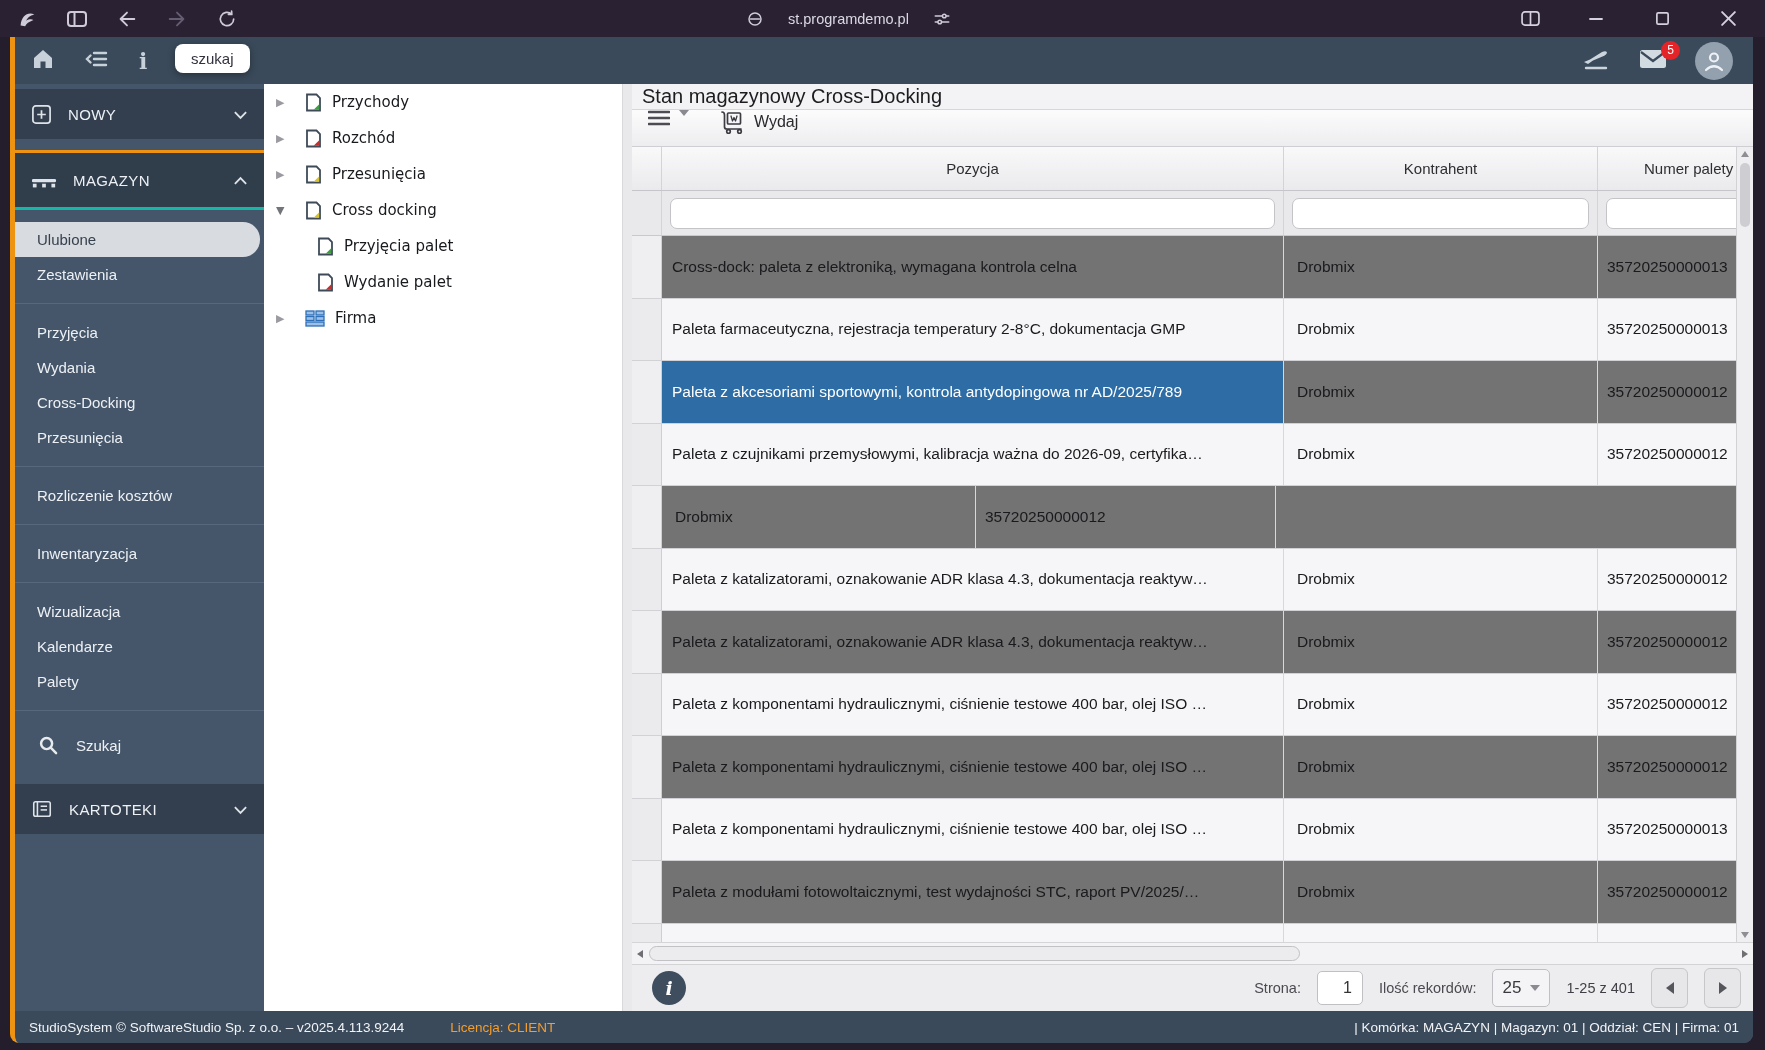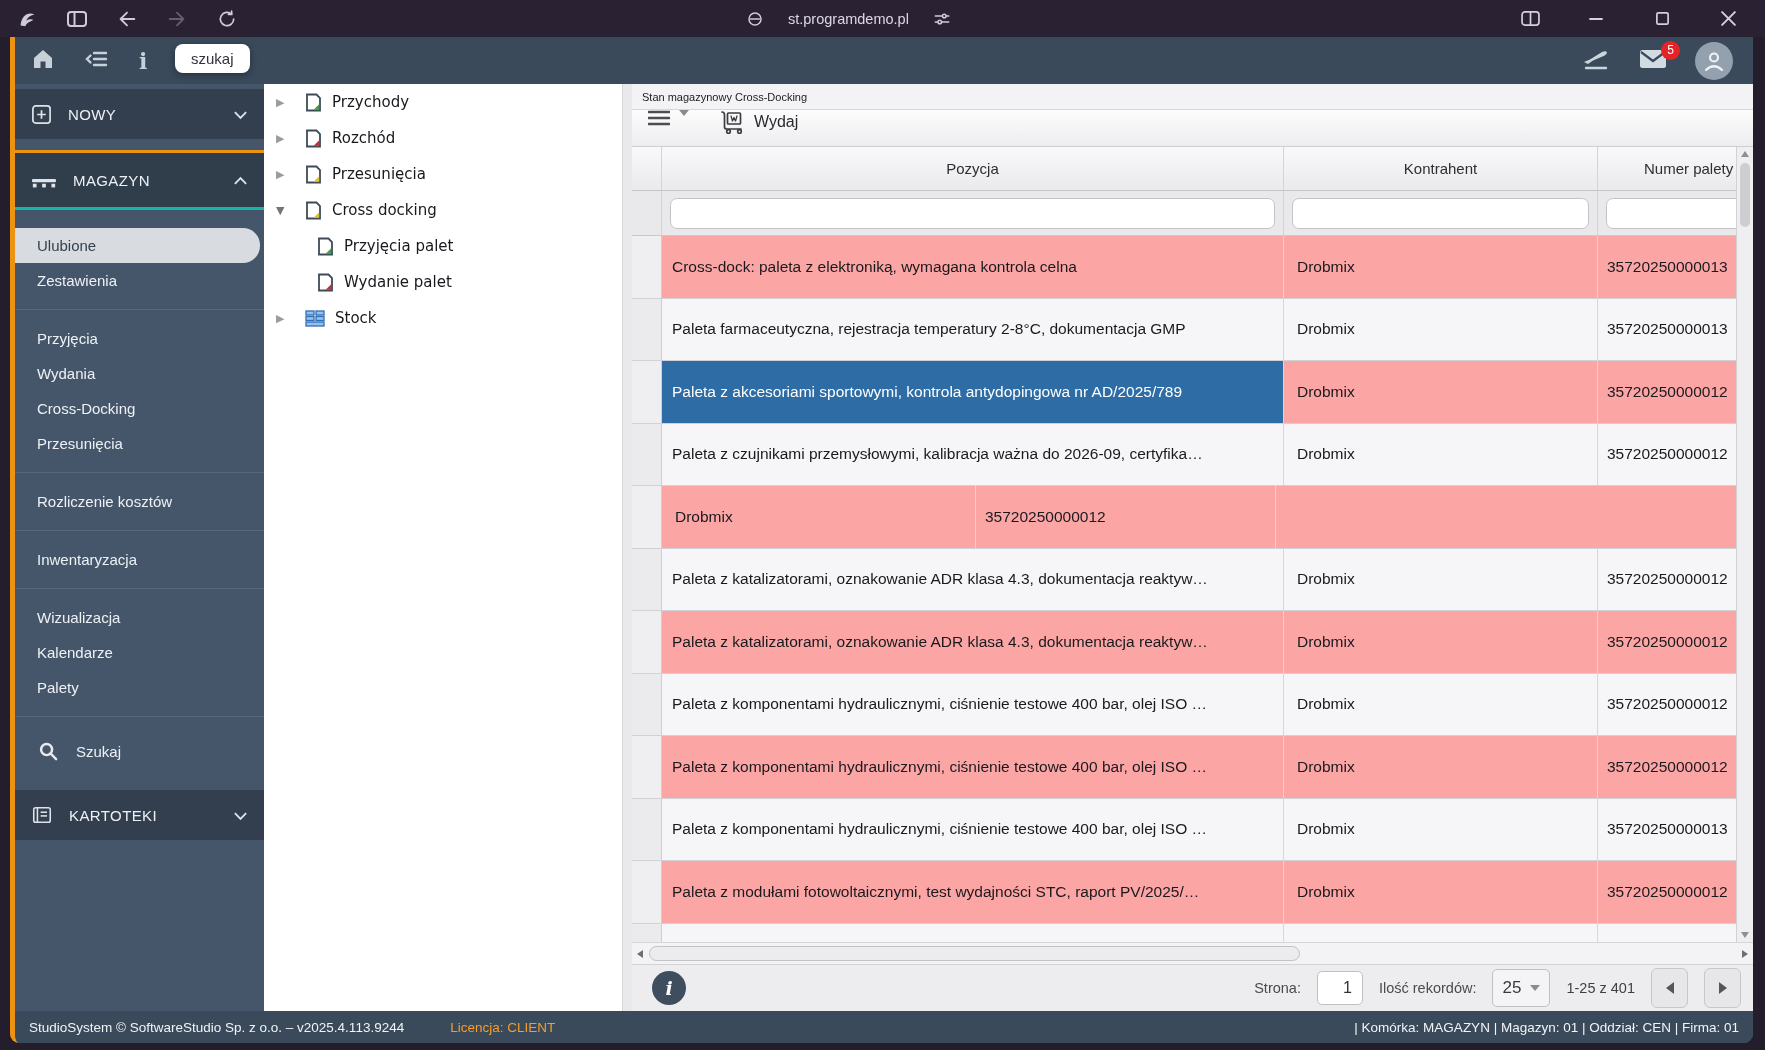--- a/index.html
+++ b/index.html
@@ -35,21 +35,21 @@
 
   .app-main{flex:1;display:flex;min-height:0}
 
   
   .sidebar{width:249px;background:#45566a;color:#edf1f5;font-size:15px;flex:none;overflow:hidden}
   .side-header{height:50px;background:#333f4e;display:flex;align-items:center;gap:16px;padding:0 16px;letter-spacing:.4px}
   .side-header svg{flex:none}
   .side-header .chev{margin-left:auto}
   .sh-nowy{margin-top:5px}
   .sh-mag{margin-top:11px;border-top:3px solid #ee9211;border-bottom:3px solid #14b8a6;background:#303d4b;height:60px}
-  .menu{padding-top:18px}
+  .menu{padding-top:12px}
   .menu-item{height:35px;display:flex;align-items:center;padding-left:22px;cursor:default}
   .menu-item.selected{background:#d8dbdf;color:#36414e;width:245px;border-radius:0 17px 17px 0}
   .divider{height:1px;background:#57687e;margin:11px 0}
   .search-item{display:flex;align-items:center;gap:18px;padding-left:24px;height:46px;margin-top:4px}
   .search-item svg{stroke:#e7ebef;fill:none;stroke-width:2.6;stroke-linecap:round}
   .sh-kart{margin-top:16px}
   .sh-info{margin-top:13px}
 
   
   .tree-panel{width:358px;background:#fff;flex:none;font-family:"DejaVu Sans",sans-serif;font-size:15px;color:#17191d;padding-top:0}
@@ -57,21 +57,21 @@
   .tree-row.child{padding-left:48px}
   .t-arrow{width:24px;font-size:11px;color:#9a9aa0;flex:none}
   .t-arrow.exp{color:#73737a}
   .tree-node{display:flex;align-items:center;gap:10px;padding:5px 10px 5px 5px;border-radius:1px}
   .tree-node.selected{background:#2273d0;color:#fff}
   .gap-col{width:10px;background:#e9e9eb;border-left:1px solid #d9d9dc;flex:none}
 
   
   .grid-area{flex:1;min-width:0;display:flex;flex-direction:column;background:#ececee}
   .grid-title{flex:0 0 26px;background:#f3f3f5;border-bottom:1px solid #d7d7da;display:flex;align-items:center;
-              padding-left:10px;font-size:11px;color:#1c1c20}
+              padding-left:10px;font-size:20px;color:#1c1c20}
   .grid-toolbar{flex:0 0 37px;background:linear-gradient(#fcfcfd,#ededef);border-bottom:1px solid #cfcfd3;
                 display:flex;align-items:flex-start;padding-left:16px}
   .hamburger svg{stroke:#4c4c52;stroke-width:2.6;stroke-linecap:round;fill:none}
   .tb-caret{width:0;height:0;border-left:5px solid transparent;border-right:5px solid transparent;border-top:6px solid #8a8a90;margin-left:9px}
   .wydaj{display:flex;align-items:center;gap:9px;margin-left:30px;font-size:16px;color:#2a2a2e}
   .wydaj svg{stroke:#3c3c42;fill:none;stroke-width:1.7;stroke-linecap:round;stroke-linejoin:round}
 
   .grid-table{flex:1;display:flex;min-height:0}
   .table-cols{width:1104px;flex:none;overflow:hidden;display:flex;flex-direction:column}
   .c-sel{width:30px;flex:none}
@@ -79,21 +79,21 @@
   .c-kon{width:314px;flex:none}
   .c-num{width:300px;flex:none}
   .header-row{flex:0 0 44px;display:flex;background:linear-gradient(#f9f9fa,#eaeaec);border-bottom:1px solid #c6c6ca;
               font-size:15px;color:#2e2e33}
   .hcell{display:flex;align-items:center;justify-content:center;border-right:1px solid #d4d4d8;overflow:hidden;white-space:nowrap}
   .hcell.c-num{justify-content:flex-start;padding-left:46px}
   .filter-row{flex:0 0 45px;display:flex;background:#e9e9eb;border-bottom:1px solid #c9c9cd}
   .fcell{border-right:1px solid #d4d4d8;display:flex;align-items:center;padding:0 8px;overflow:hidden}
   .filter-input{width:100%;min-width:280px;height:31px;border:1px solid #c3c3c8;border-radius:7px;background:#fff;outline:none;padding:0 8px;font-size:14px}
   .rows{flex:1;overflow:hidden;background:#fff}
-  .grow{height:62.5px;display:flex;border-bottom:1px solid #d2d2d6;background:#fca5a5;font-size:15.5px;color:#1a1a1e}
+  .grow{height:62.5px;display:flex;border-bottom:1px solid #d2d2d6;background:#737373;font-size:15.5px;color:#1a1a1e}
   .grow.alt{background:#f6f6f8}
   .grow.partial{height:20px}
   .cell{display:flex;align-items:center;border-right:1px solid #d8d8db;white-space:nowrap;overflow:hidden}
   .cell.c-sel{background:#efeff1;border-right:1px solid #cfcfd3}
   .grow.alt .cell.c-sel{background:#ebebee}
   .cell.c-poz{padding:0 10px}
   .cell.c-kon{padding:4px 13px}
   .cell.c-num{padding:0 9px}
   .cell.sel-cell{background:#2d6ca4;color:#fff}
 
@@ -378,21 +378,21 @@
       <div class="tree-row">
         <span class="t-arrow">▶</span>
         <span class="tree-node">
             <svg width="20" height="17" viewBox="0 0 20 17" fill="#9cc0e8" stroke="#2d6fb8" stroke-width="1.3">
               <rect x="1" y="1" width="8" height="4"></rect>
               <rect x="11" y="1" width="8" height="4"></rect>
               <rect x="1" y="6.5" width="8" height="4"></rect>
               <rect x="11" y="6.5" width="8" height="4"></rect>
               <rect x="1" y="12" width="18" height="4"></rect>
             </svg>
-          <span>Stock</span>
+          <span>Firma</span>
           </span>
       </div>
     </div>
 
     <div class="gap-col"></div>
 
     <div class="grid-area">
       <div class="grid-title">Stan magazynowy Cross-Docking</div>
 
       <div class="grid-toolbar">

